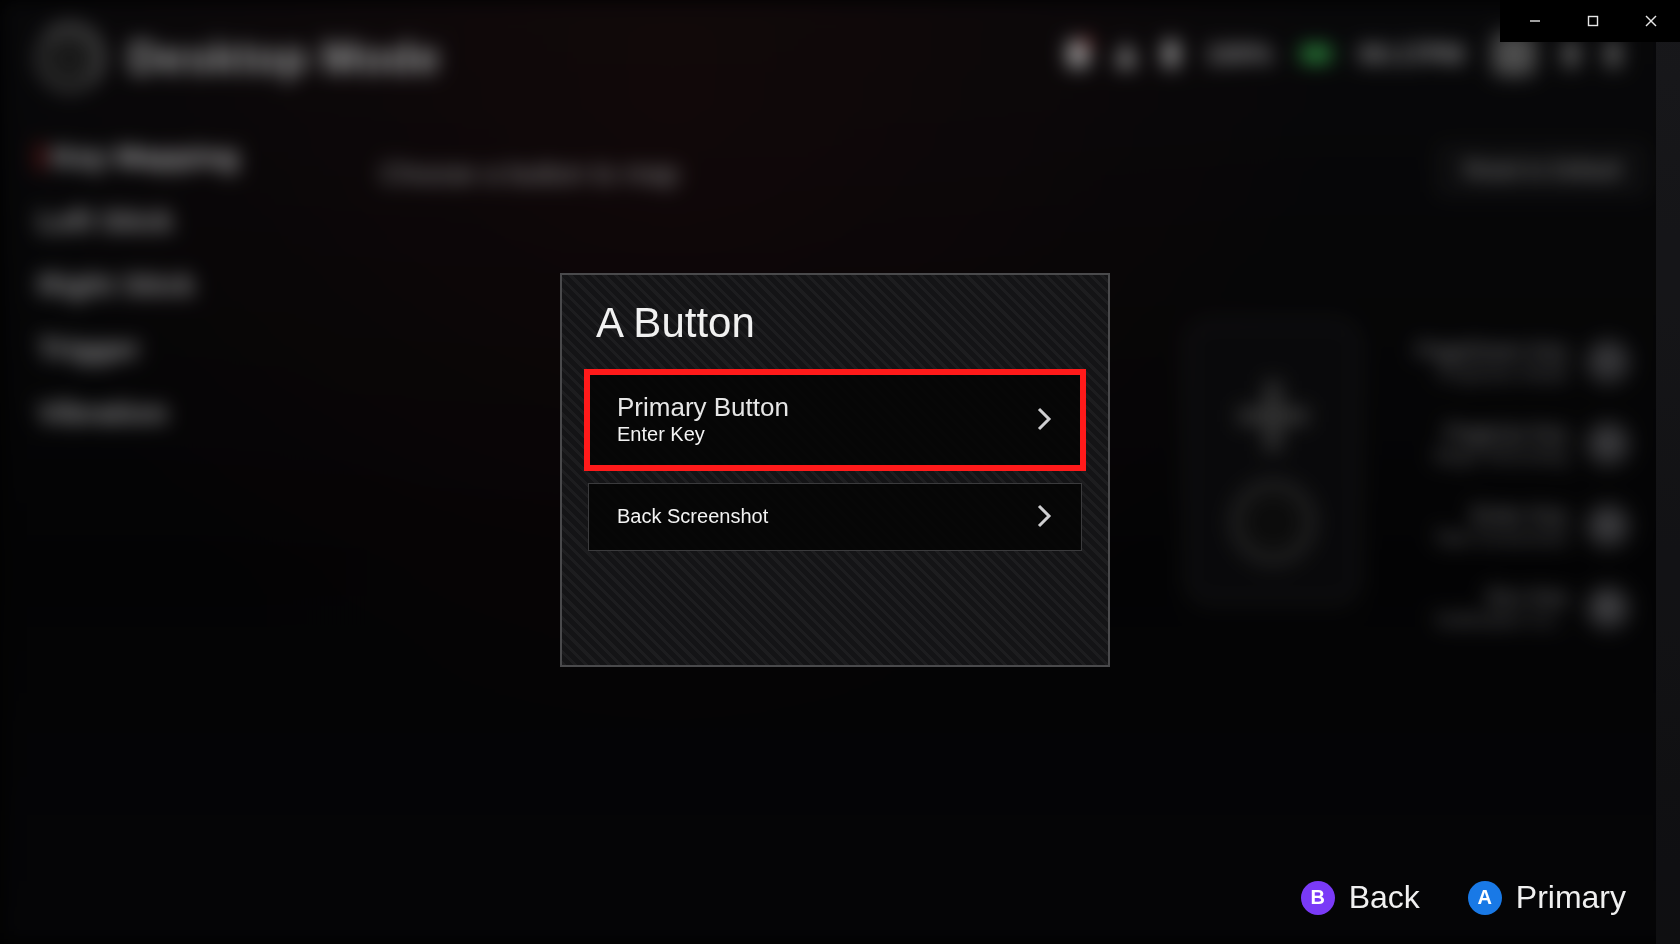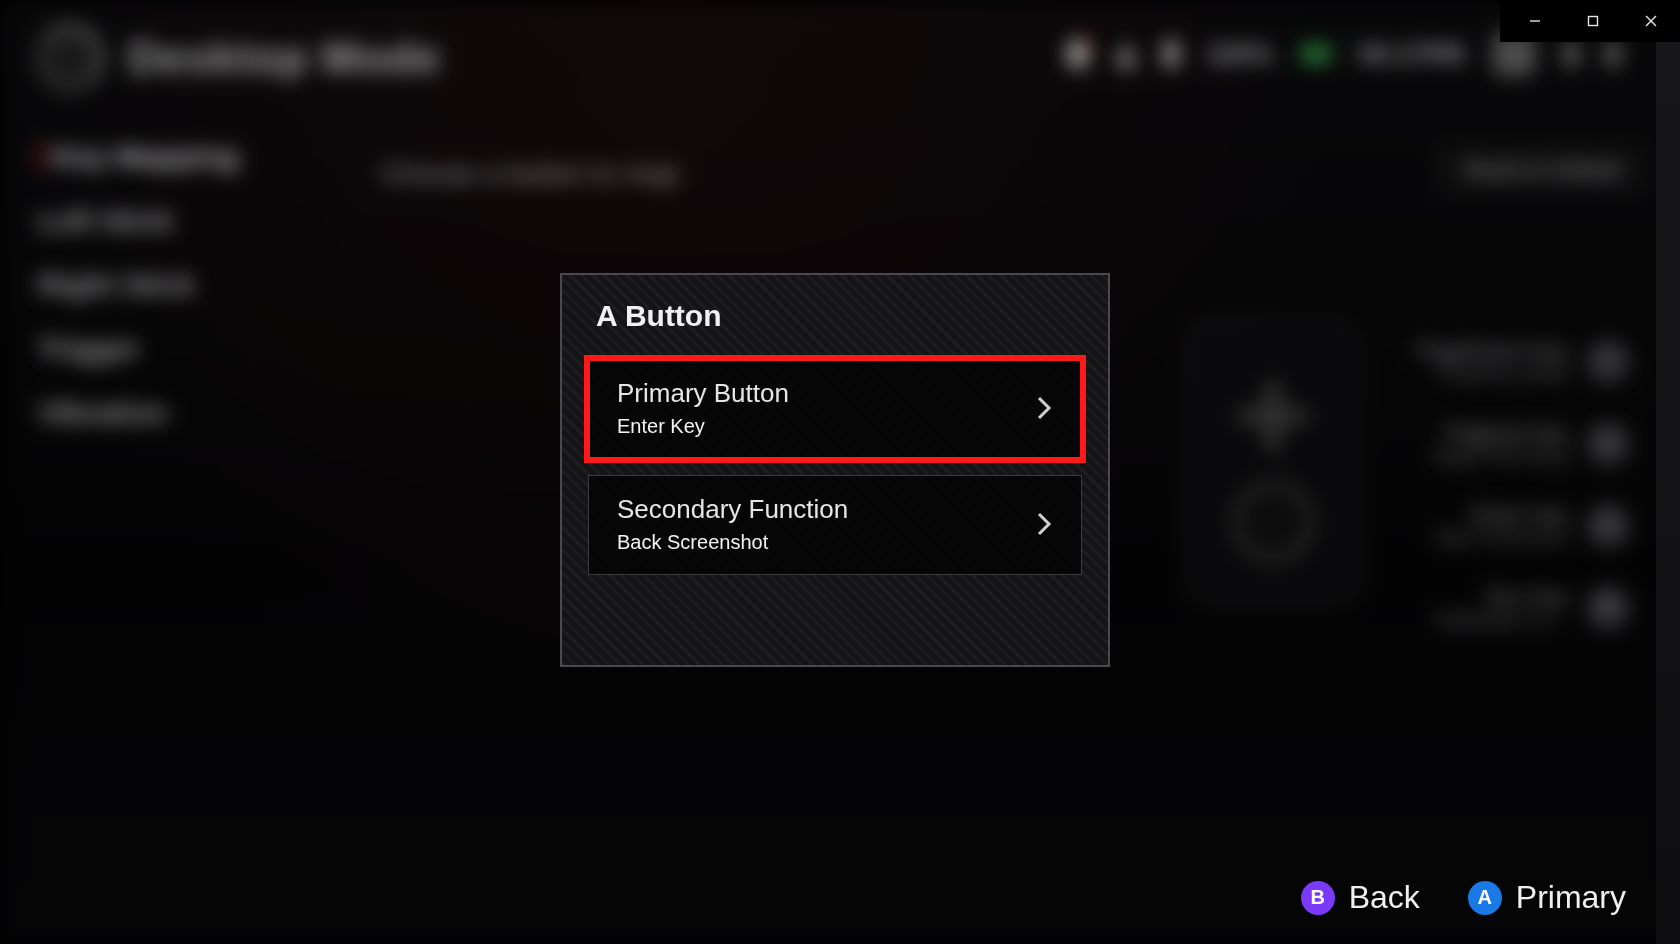--- a/index.html
+++ b/index.html
@@ -224,22 +224,22 @@
       repeating-linear-gradient(45deg,
         #1d1d1f 0 3px,
         #141416 3px 8px);
     border: 2px solid #4a4a4c;
     padding: 18px 20px 22px 20px;
     box-sizing: border-box;
     display:flex;
     flex-direction:column;
   }
   .modal-title {
-    font-size: 30px;
-    font-weight: 700;
+    font-size: 42px;
+    font-weight: 400;
     color: #f1f1f1;
     margin: 6px 10px 18px 14px;
   }
 
   .option {
     background: rgba(4,4,5,0.88);
     border: 1px solid #3b3b3d;
     margin: 8px 6px;
     padding: 18px 28px 20px 28px;
     display:flex;
@@ -248,21 +248,21 @@
     cursor:pointer;
     box-sizing:border-box;
   }
   .option.selected {
     outline: 6px solid #ff1a1a;
     outline-offset: -2px;
   }
   .option .labels {
     display:flex;
     flex-direction:column;
-    gap: 6px;
+    gap: 0;
   }
   .opt-label {
     font-size: 26px;
     font-weight: 400;
     color: #e6e6e6;
   }
   .opt-value {
     font-size: 20px;
     font-weight: 400;
     color: #f3f3f3;
@@ -412,21 +412,20 @@
       <span class="opt-label">Primary Button</span>
       <span class="opt-value">Enter Key</span>
     </div>
     <svg class="chevron" viewBox="0 0 18 28">
       <polyline points="4,4 14,14 4,24" fill="none" stroke="#cfcfd1" stroke-width="3"></polyline>
     </svg>
   </div>
 
   <div class="option">
     <div class="labels">
-      <span class="opt-label">Secondary Function</span>
       <span class="opt-value">Back Screenshot</span>
     </div>
     <svg class="chevron" viewBox="0 0 18 28">
       <polyline points="4,4 14,14 4,24" fill="none" stroke="#cfcfd1" stroke-width="3"></polyline>
     </svg>
   </div>
 </div>
 
 <div class="footer-hints">
   <div class="hint">

